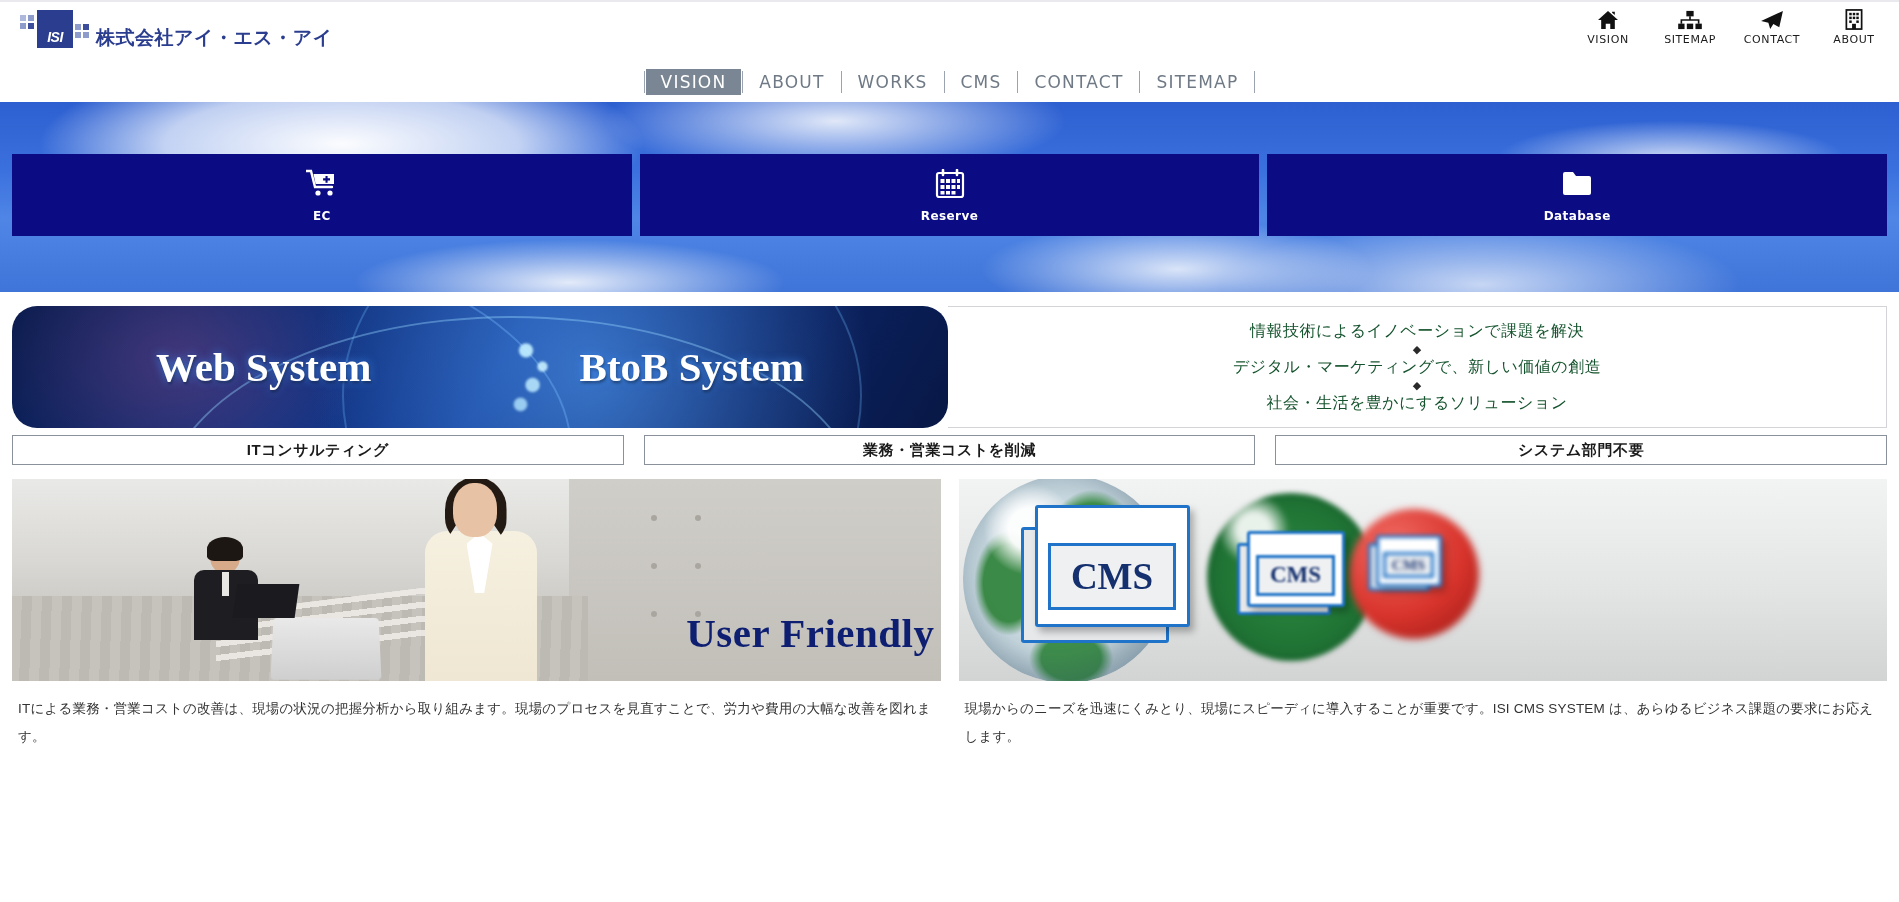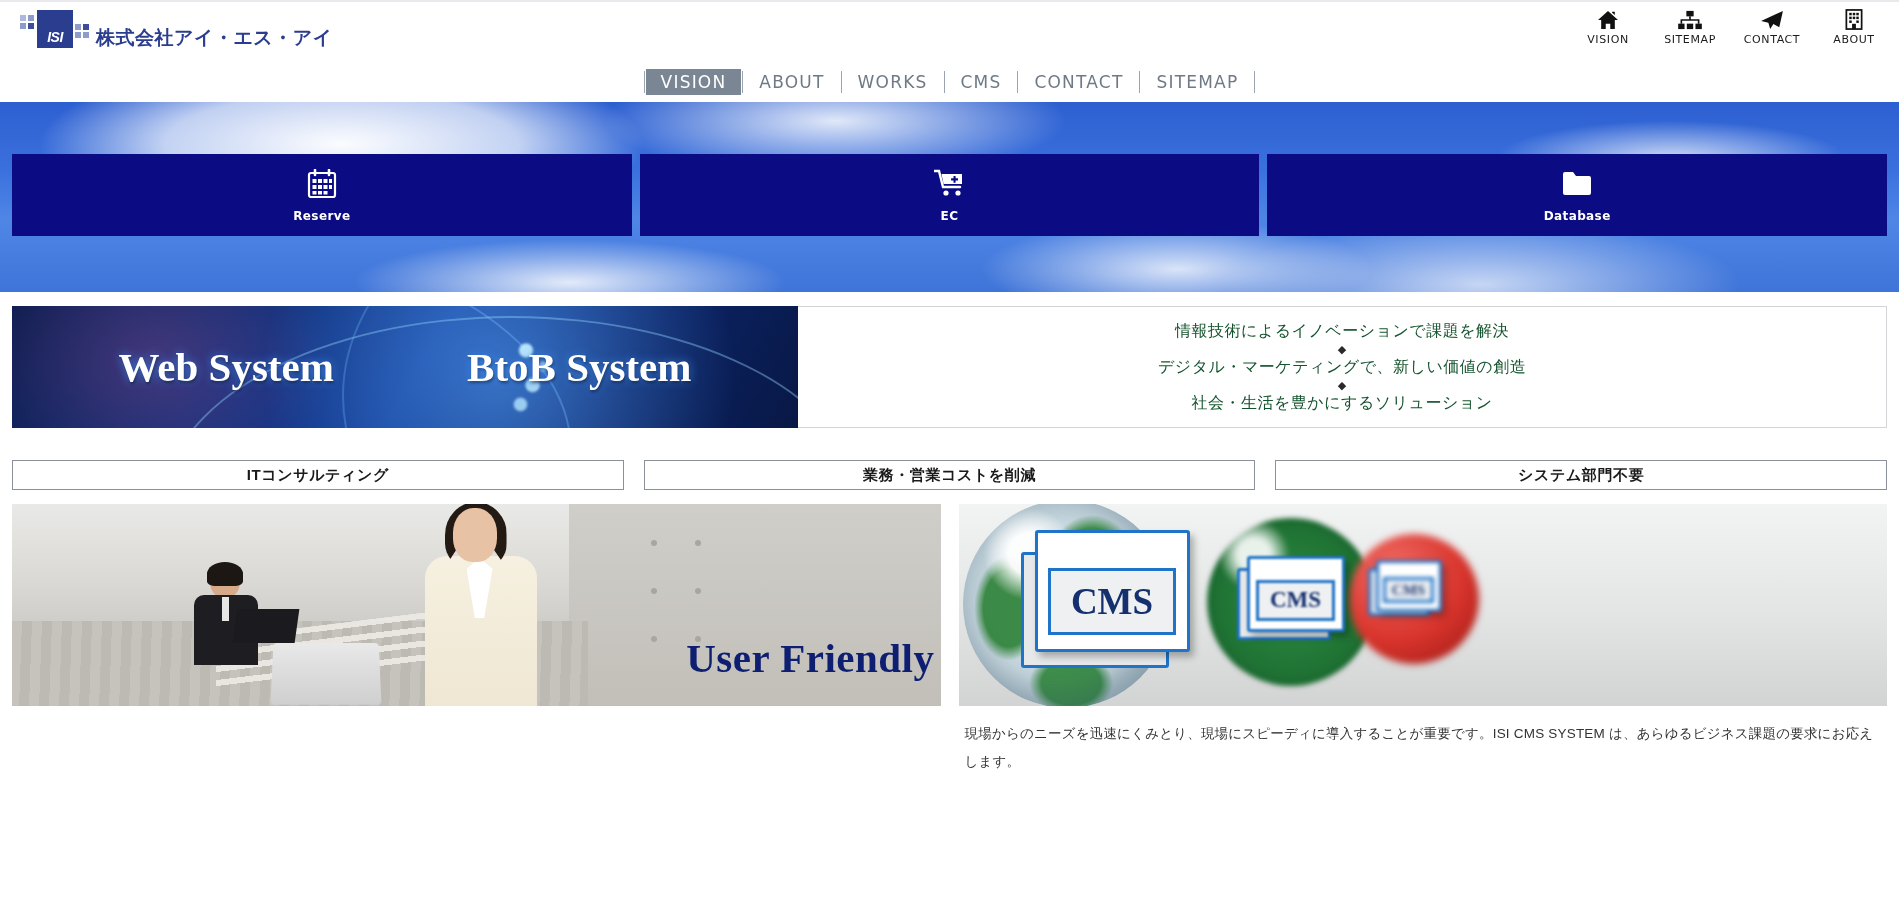--- a/index.html
+++ b/index.html
@@ -172,27 +172,28 @@
 
   
   .content { padding: 0 12px; }
 
   .hero-row {
     display: flex;
     margin-top: 14px;
     height: 122px;
   }
   .hero-img {
-    width: 786px;
+    width: 936px;
     position: relative;
     overflow: hidden;
     background:
       radial-gradient(circle at 62% 55%, rgba(90,170,255,0.55) 0%, rgba(10,30,90,0) 48%),
       radial-gradient(ellipse 260px 200px at 18% 45%, rgba(120,70,140,0.5) 0%, rgba(8,18,60,0) 70%),
       linear-gradient(120deg, #0a1b4d 0%, #10307a 30%, #123a95 52%, #0b2263 78%, #081845 100%);
+    border-radius: 25px;
   }
   .hero-img .arc {
     position: absolute;
     border: 2px solid rgba(140,205,255,0.55);
     border-radius: 50%;
     background: transparent;
   }
   .hero-img .a1 { left: -200px; top: -70px; width: 760px; height: 430px; border-color: rgba(120,190,255,0.35); }
   .hero-img .a2 { left: 150px; top: 10px; width: 700px; height: 380px; border-color: rgba(150,215,255,0.4); }
   .hero-img .a3 { left: 330px; top: -120px; width: 520px; height: 420px; border-color: rgba(110,185,250,0.3); }
@@ -243,21 +244,21 @@
   }
   .msg-dia {
     font-size: 11px;
     color: #2a2a2a;
     line-height: 1;
   }
 
   .heads-row {
     display: flex;
     gap: 20px;
-    margin-top: 32px;
+    margin-top: 7px;
   }
   .head-box {
     flex: 1;
     height: 30px;
     border: 1px solid #8b919b;
     display: flex;
     align-items: center;
     justify-content: center;
     background: #ffffff;
   }
@@ -624,20 +625,33 @@
     <span class="nav-item">CONTACT</span>
     <span class="nav-sep"></span>
     <span class="nav-item">SITEMAP</span>
     <span class="nav-sep"></span>
   </div>
 </nav>
 
 <section class="sky-banner">
   <div class="tiles">
 
+
+    <div class="tile">
+      <span class="tile-ico">
+        <svg width="32" height="30" viewBox="0 0 32 30">
+          <path d="M0 2 H5 L9 18 H26" stroke="#fff" stroke-width="2.4" fill="none" stroke-linecap="round"></path>
+          <path d="M7.5 5 H28 V15 H9.6 Z" fill="#fff"></path>
+          <path d="M19.5 7 H21.6 V9.3 H24 V11.4 H21.6 V13.7 H19.5 V11.4 H17.1 V9.3 H19.5 Z" fill="#0b0b83"></path>
+          <circle cx="12" cy="24" r="2.6" fill="#fff"></circle>
+          <circle cx="24" cy="24" r="2.6" fill="#fff"></circle>
+        </svg>
+      </span>
+      <div class="tile-label">EC</div>
+    </div>
 
     <div class="tile">
       <span class="tile-ico">
         <svg width="30" height="30" viewBox="0 0 30 30">
           <path d="M8 1 V6 M22 1 V6" stroke="#fff" stroke-width="2.6" stroke-linecap="round"></path>
           <rect x="2" y="4" width="26" height="24" rx="2" fill="none" stroke="#fff" stroke-width="2.2"></rect>
           <g fill="#fff">
             <rect x="5.5" y="10" width="4" height="4"></rect>
               <rect x="11" y="10" width="4" height="4"></rect>
               <rect x="16.5" y="10" width="4" height="4"></rect>
@@ -646,33 +660,20 @@
               <rect x="11" y="16" width="4" height="4"></rect>
               <rect x="16.5" y="16" width="4" height="4"></rect>
               <rect x="22" y="16" width="3" height="4"></rect>
             <rect x="5.5" y="22" width="4" height="3.5"></rect>
               <rect x="11" y="22" width="4" height="3.5"></rect>
               <rect x="16.5" y="22" width="4" height="3.5"></rect>
           </g>
         </svg>
       </span>
       <div class="tile-label">Reserve</div>
-    </div>
-
-    <div class="tile">
-      <span class="tile-ico">
-        <svg width="32" height="30" viewBox="0 0 32 30">
-          <path d="M0 2 H5 L9 18 H26" stroke="#fff" stroke-width="2.4" fill="none" stroke-linecap="round"></path>
-          <path d="M7.5 5 H28 V15 H9.6 Z" fill="#fff"></path>
-          <path d="M19.5 7 H21.6 V9.3 H24 V11.4 H21.6 V13.7 H19.5 V11.4 H17.1 V9.3 H19.5 Z" fill="#0b0b83"></path>
-          <circle cx="12" cy="24" r="2.6" fill="#fff"></circle>
-          <circle cx="24" cy="24" r="2.6" fill="#fff"></circle>
-        </svg>
-      </span>
-      <div class="tile-label">EC</div>
     </div>
 
     <div class="tile">
       <span class="tile-ico">
         <svg width="32" height="28" viewBox="0 0 32 28">
           <path d="M2 4 A2 2 0 0 1 4 2 H12 L15 6 H28 A2 2 0 0 1 30 8 V23 A2 2 0 0 1 28 25 H4 A2 2 0 0 1 2 23 Z" fill="#fff"></path>
         </svg>
       </span>
       <div class="tile-label">Database</div>
     </div>
@@ -736,20 +737,21 @@
         <span class="lap1"></span>
         <span class="woman">
           <i class="body"></i>
             <i class="shirt"></i>
             <i class="hair"></i>
             <i class="head"></i>
         </span>
         <span class="lap2"></span>
         <span class="uf-text">User Friendly</span>
       </div>
+      <p class="card-text">ITによる業務・営業コストの改善は、現場の状況の把握分析から取り組みます。現場のプロセスを見直すことで、労力や費用の大幅な改善を図れます。</p>
     </div>
 
     <div class="card">
       <div class="card-img img-cms">
         <span class="globe g1"></span>
         <span class="globe g2"></span>
         <span class="globe g3"></span>
 
         <span class="cms-shadowbox cs3"></span>
         <span class="cmswin cms3">

